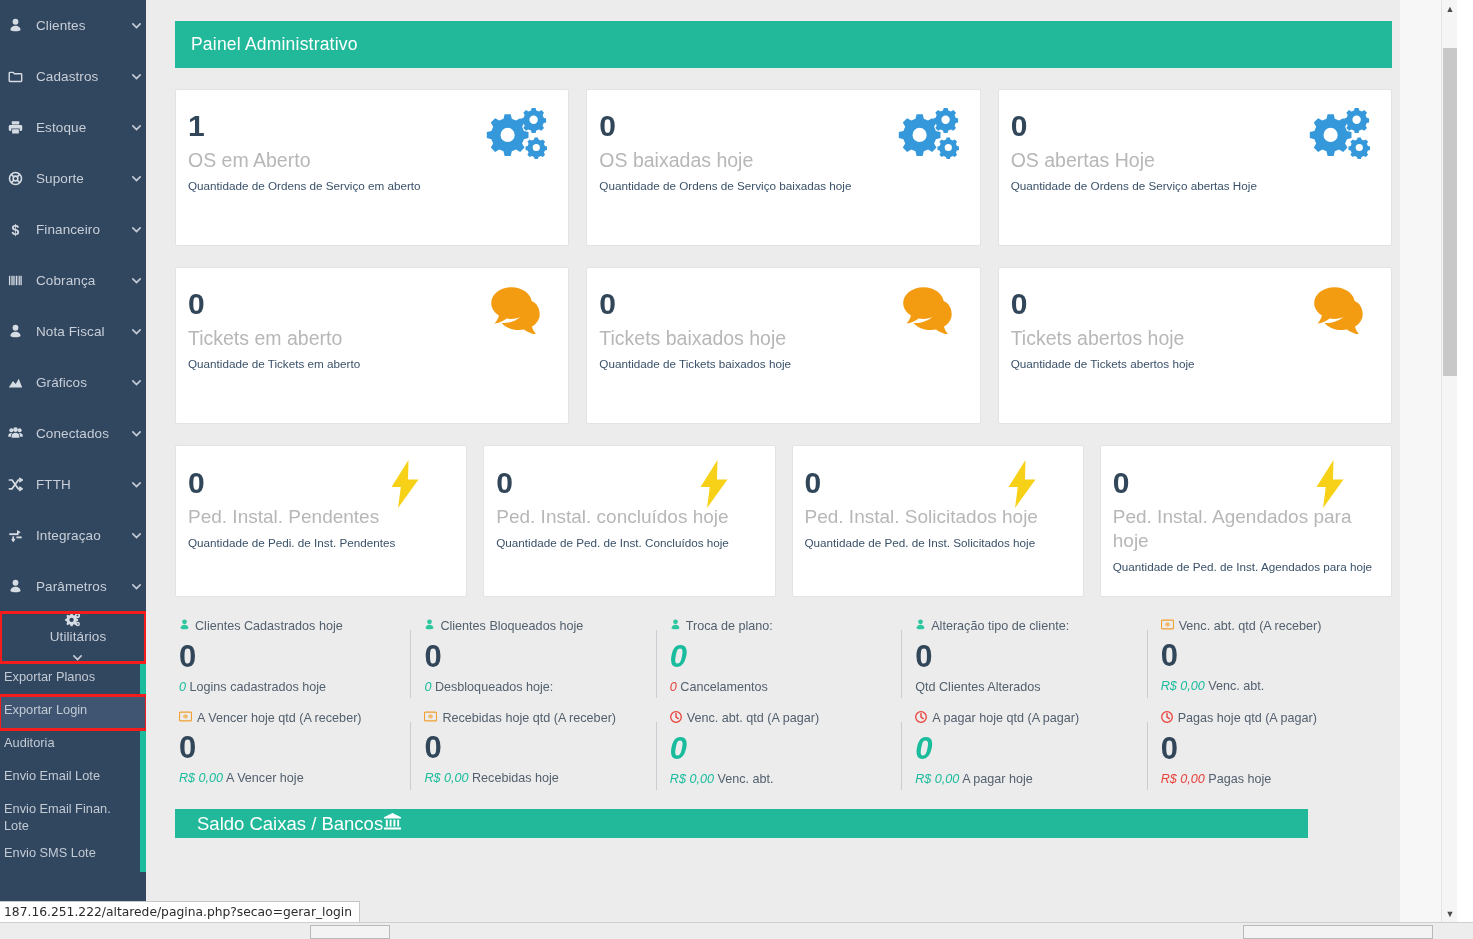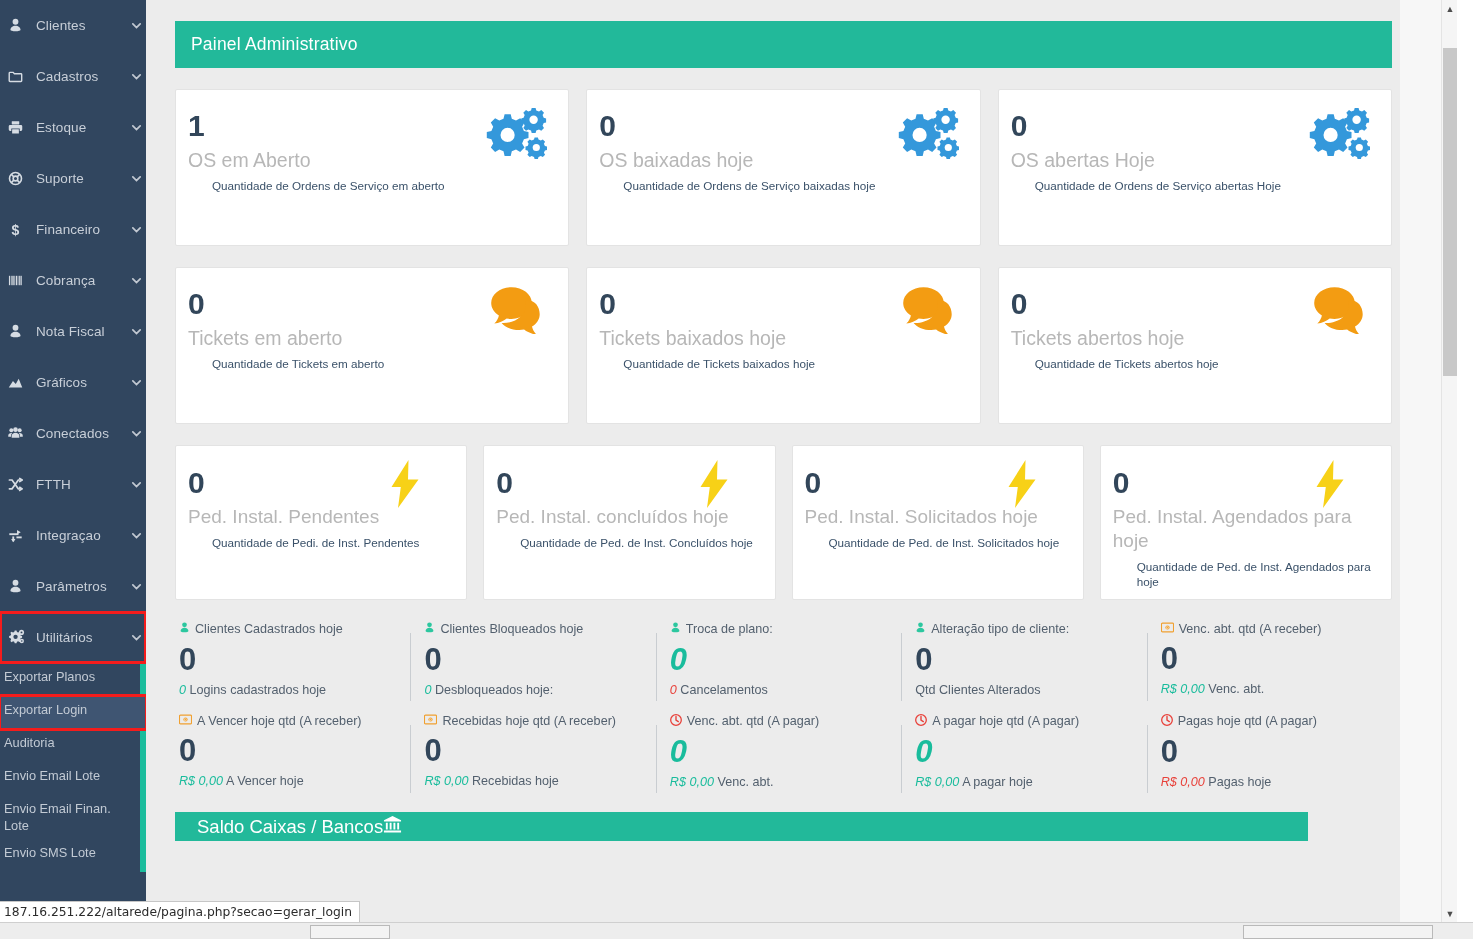--- a/index.html
+++ b/index.html
@@ -36,20 +36,21 @@
   .nav-item .nav-ico svg { display:block; }
   .nav-item .nav-label { flex: 1; padding-left: 2px; letter-spacing: .1px; }
   .nav-item .caret {
     width: 20px; display:flex; align-items:center; justify-content:center;
     color: #c2c9d2;
   }
   .nav-item.selected-box {
     outline: 3px solid #f41c1c;
     outline-offset: -2px;
     z-index: 5;
+    flex-direction: column;
   }
 
   
   #submenu { position: relative; background: #31465f; }
   #submenu::after {
     content: ""; position: absolute; right: 0; top: 0;
     width: 6px; height: 100%;
     background: #1abc9c;
   }
   .sub-item {
@@ -110,21 +111,21 @@
   }
   .card .num {
     font-size: 30px; font-weight: bold; color: #32465a;
     line-height: 34px;
   }
   .card .title {
     font-size: 19.5px; color: #b7b7b7; line-height: 24px;
     margin-top: 5px; font-weight: 400;
   }
   .card .desc {
-    font-size: 11.7px; color: #3a5169; margin-top: 6px; line-height: 15px; margin-left: 24px;
+    font-size: 11.7px; color: #3a5169; margin-top: 6px; line-height: 15px;
   }
   .card .card-ico { position: absolute; right: 20px; top: 18px; }
   .row4 .card { min-height: 152px; padding-top: 20px; }
   .row4 .card .card-ico { right: 46px; top: 14px; }
   .row4 .card .title { font-size: 19px; }
 
   
   .stats { display: flex; padding: 0 26px 0 29px; margin-top: 22px; }
   .stat {
     flex: 1;

